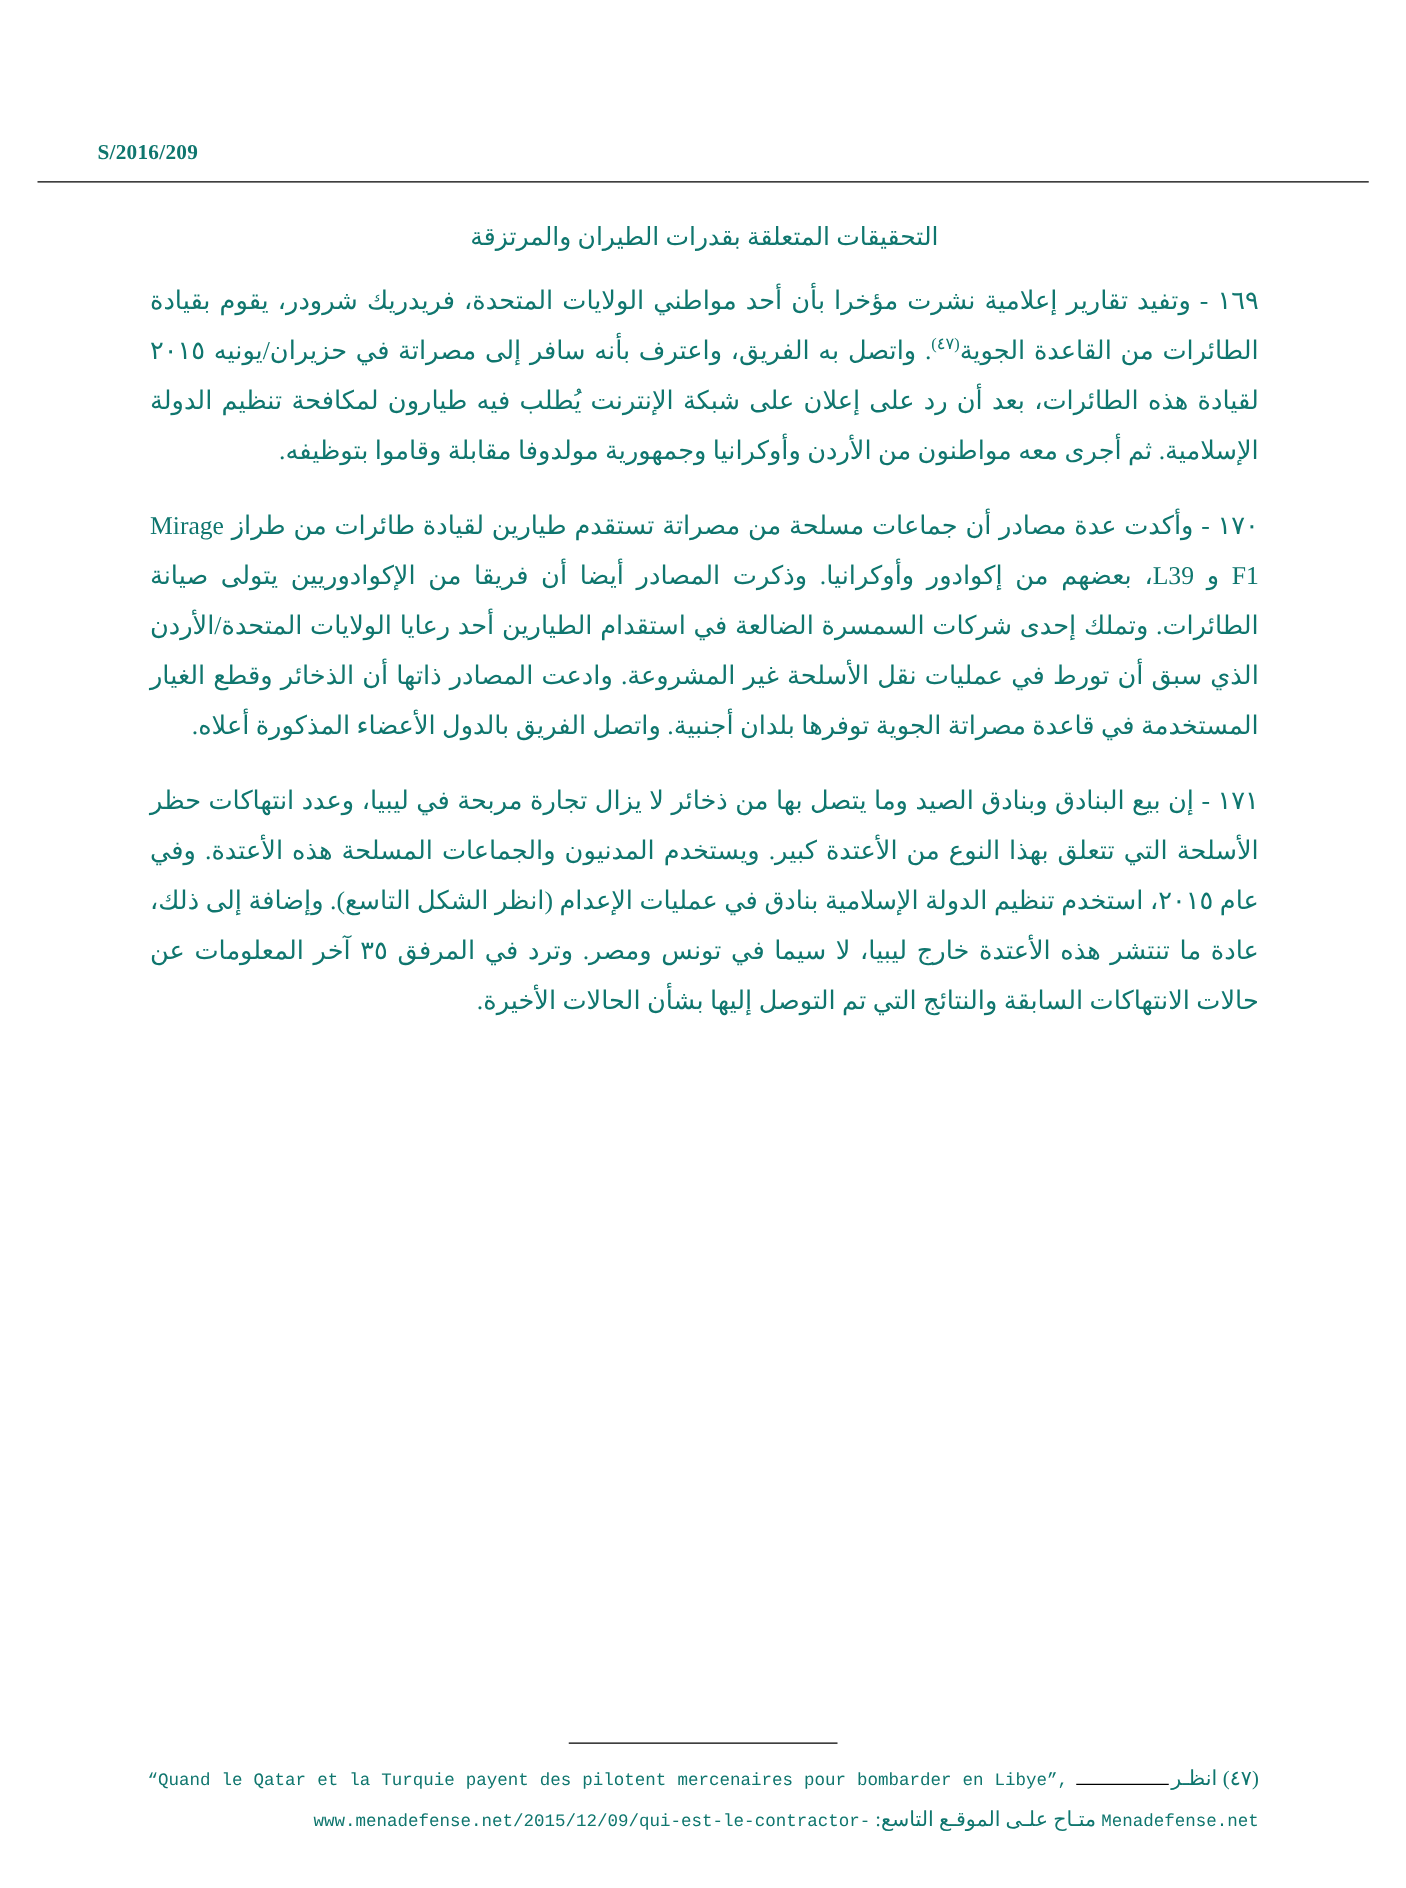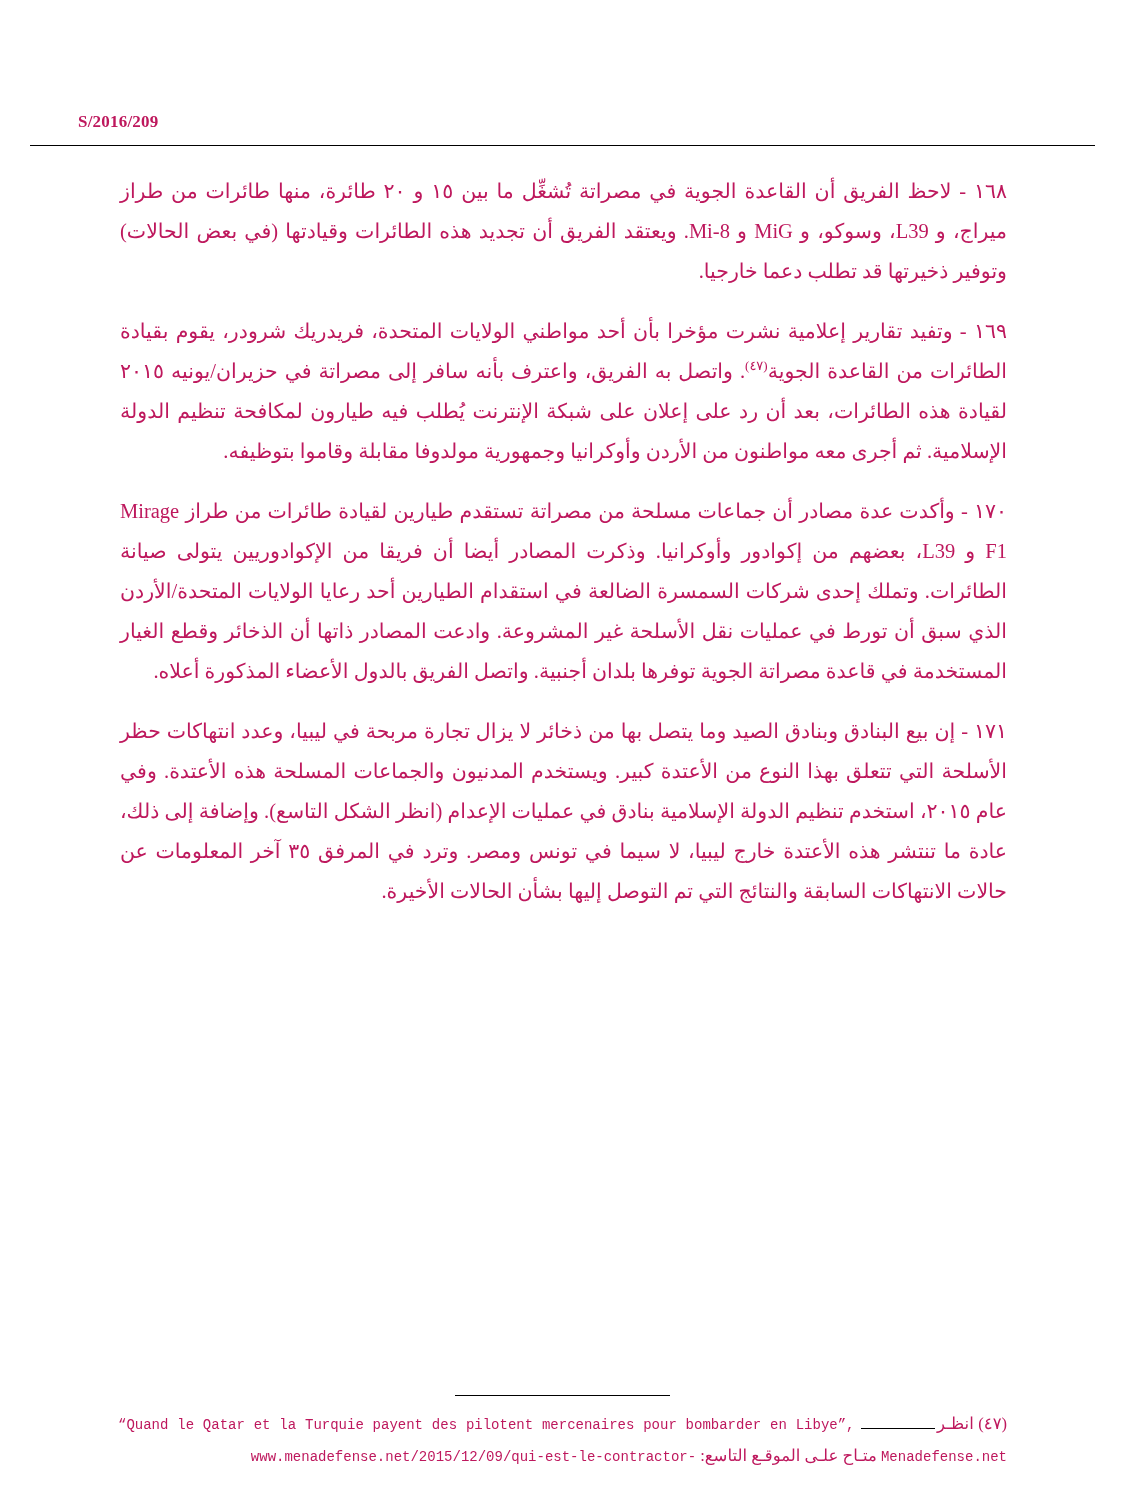--- a/index.html
+++ b/index.html
@@ -8,21 +8,21 @@
     background: #ffffff;
   }
   .page {
     position: relative;
     width: 1125px;
     height: 1510px;
     margin: 0 auto;
     background: #ffffff;
     box-sizing: border-box;
     font-family: "Liberation Serif", "DejaVu Serif", serif;
-    color: #be185d;
+    color: #0f766e;
     overflow: hidden;
     padding-left: 12px;
   }
   .header {
     position: absolute;
     top: 112px;
     left: 78px;
     right: 78px;
     text-align: left;
     direction: ltr;
@@ -125,22 +125,22 @@
 
 <div class="page">
 
   <div class="header">
     <span class="header-id">S/2016/209</span>
   </div>
   <div class="header-rule"></div>
 
   <div class="content">
 
+    <div class="subhead">التحقيقات المتعلقة بقدرات الطيران والمرتزقة</div>
 
-    <p class="para">١٦٨ - لاحظ الفريق أن القاعدة الجوية في مصراتة تُشغِّل ما بين ١٥ و ٢٠ طائرة، منها طائرات من طراز ميراج، و L39، وسوكو، و MiG و Mi-8. ويعتقد الفريق أن تجديد هذه الطائرات وقيادتها (في بعض الحالات) وتوفير ذخيرتها قد تطلب دعما خارجيا.</p>
 
     <p class="para"><span>١٦٩ - وتفيد تقارير إعلامية نشرت مؤخرا بأن أحد مواطني الولايات المتحدة، فريدريك شرودر، يقوم بقيادة الطائرات من القاعدة الجوية</span><sup class="fn">(٤٧)</sup><span>. واتصل به الفريق، واعترف بأنه سافر إلى مصراتة في حزيران/يونيه ٢٠١٥ لقيادة هذه الطائرات، بعد أن رد على إعلان على شبكة الإنترنت يُطلب فيه طيارون لمكافحة تنظيم الدولة الإسلامية. ثم أجرى معه مواطنون من الأردن وأوكرانيا وجمهورية مولدوفا مقابلة وقاموا بتوظيفه.</span></p>
 
     <p class="para">١٧٠ - وأكدت عدة مصادر أن جماعات مسلحة من مصراتة تستقدم طيارين لقيادة طائرات من طراز Mirage F1 و L39، بعضهم من إكوادور وأوكرانيا. وذكرت المصادر أيضا أن فريقا من الإكوادوريين يتولى صيانة الطائرات. وتملك إحدى شركات السمسرة الضالعة في استقدام الطيارين أحد رعايا الولايات المتحدة/الأردن الذي سبق أن تورط في عمليات نقل الأسلحة غير المشروعة. وادعت المصادر ذاتها أن الذخائر وقطع الغيار المستخدمة في قاعدة مصراتة الجوية توفرها بلدان أجنبية. واتصل الفريق بالدول الأعضاء المذكورة أعلاه.</p>
 
 
     <p class="para">١٧١ - إن بيع البنادق وبنادق الصيد وما يتصل بها من ذخائر لا يزال تجارة مربحة في ليبيا، وعدد انتهاكات حظر الأسلحة التي تتعلق بهذا النوع من الأعتدة كبير. ويستخدم المدنيون والجماعات المسلحة هذه الأعتدة. وفي عام ٢٠١٥، استخدم تنظيم الدولة الإسلامية بنادق في عمليات الإعدام (انظر الشكل التاسع). وإضافة إلى ذلك، عادة ما تنتشر هذه الأعتدة خارج ليبيا، لا سيما في تونس ومصر. وترد في المرفق ٣٥ آخر المعلومات عن حالات الانتهاكات السابقة والنتائج التي تم التوصل إليها بشأن الحالات الأخيرة.</p>
 
   </div>
 

